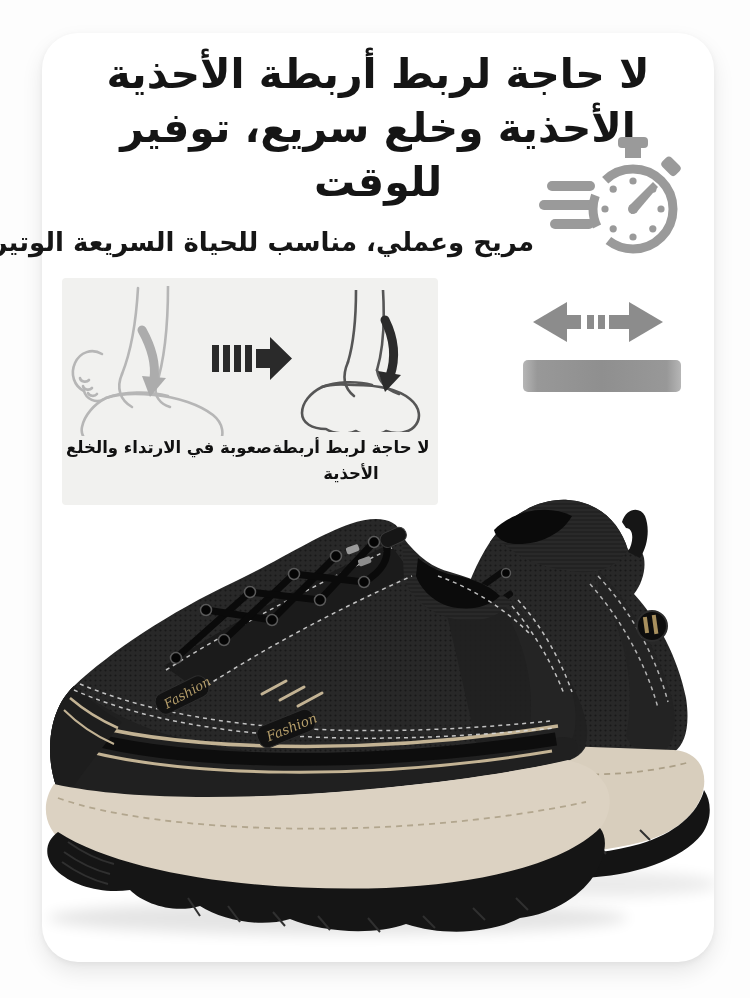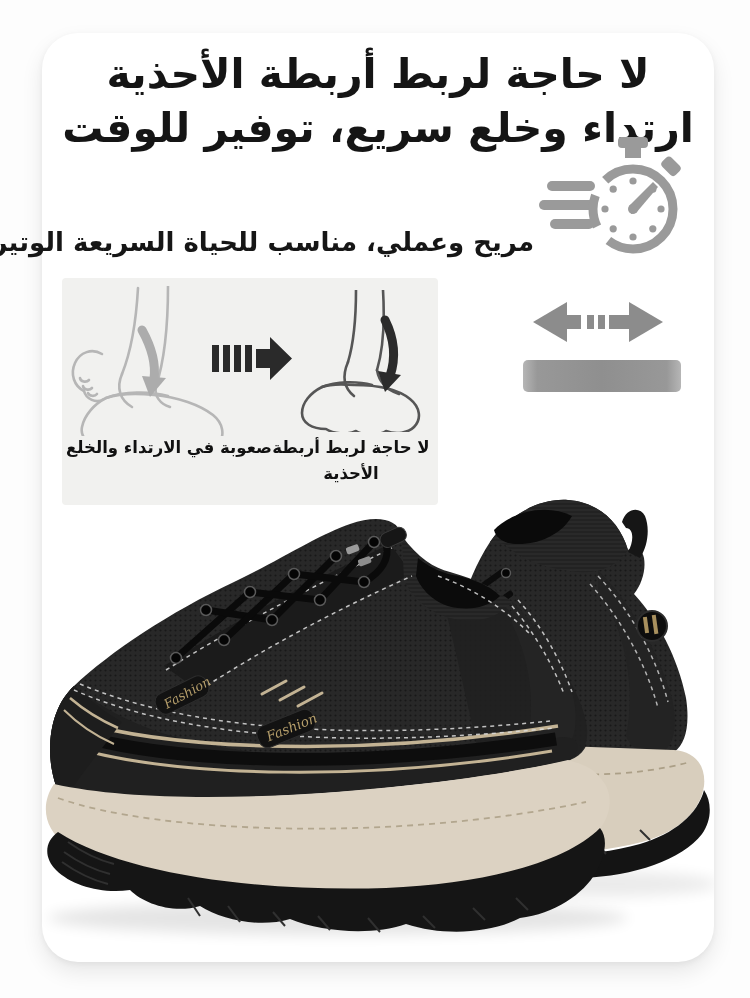--- a/index.html
+++ b/index.html
@@ -44,21 +44,21 @@
   svg { display:block; }
 </style>
 </head>
 <body>
 
 <div class="stage">
   <div class="card">
 
     <div class="headline">
       <div>لا حاجة لربط أربطة الأحذية</div>
-      <div>ارتداء وخلع سريع، توفير للوقت</div>
+      <div>الأحذية وخلع سريع، توفير للوقت</div>
     </div>
 
     <div class="stopwatch-wrap">
       <svg width="152" height="138" viewBox="0 0 152 138">
         <g fill="#9a9a9a">
 
           <rect x="88" y="7" width="16" height="14"></rect>
           <rect x="81" y="0" width="30" height="11" rx="4"></rect>
 
           <g transform="rotate(45 134 30)">

